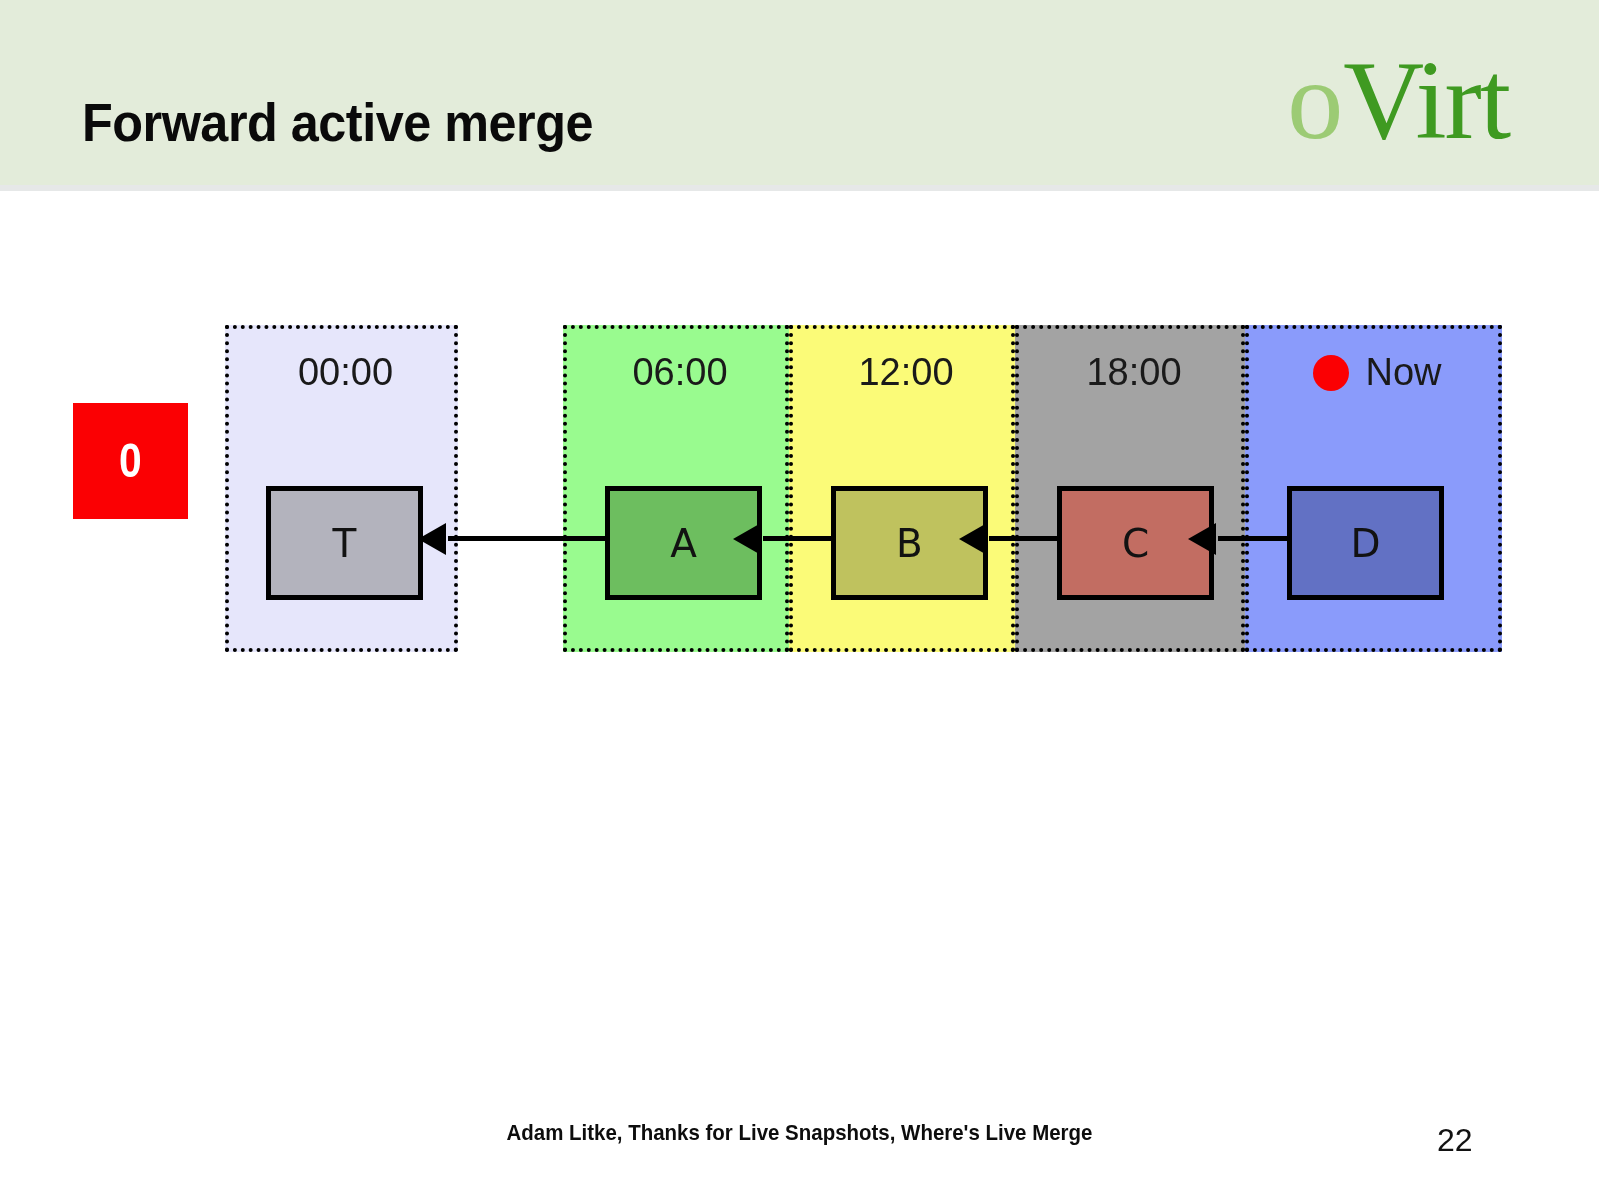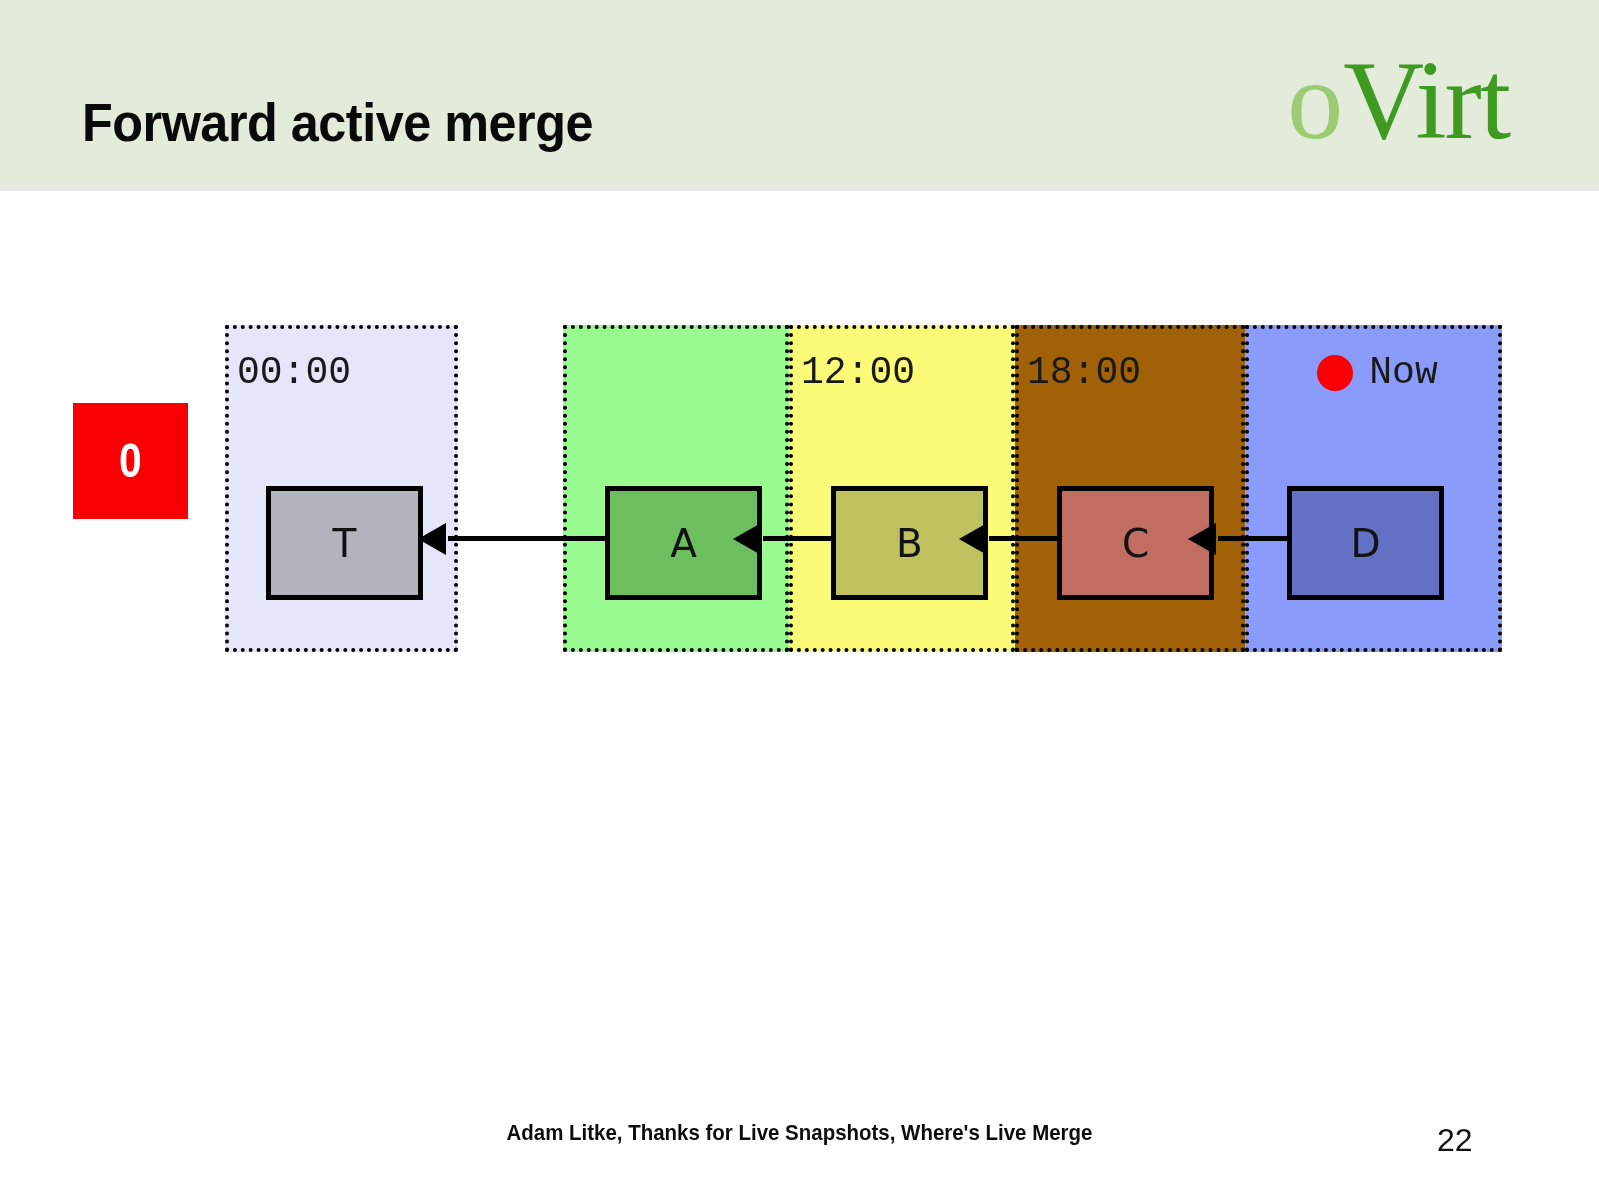--- a/index.html
+++ b/index.html
@@ -95,21 +95,22 @@
     top: 325px;
     height: 327px;
     border: 4px dotted #000000;
     box-sizing: border-box;
   }
   .col-time-label {
     position: absolute;
     left: 8px;
     right: 0;
     top: 22px;
-    font-family: Liberation Mono, monospace;
+    text-align: center;
+    font-family: Liberation Sans, sans-serif;
     font-size: 38px;
     color: #1a1a1a;
     white-space: nowrap;
   }
   .col-time-label.with-dot {
     display: flex;
     align-items: center;
     justify-content: center;
     gap: 16px;
   }
@@ -194,31 +195,32 @@
   </div>
 
   <div id="columns-host">
       <div class="time-col" style="left: 225px; width: 233px; background: rgb(230, 230, 251);">
         <div class="col-time-label">00:00</div>
         <div class="snap-box" style="left: 37px; background: rgb(179, 179, 189);">
           <span>T</span>
         </div>
       </div>
       <div class="time-col" style="left: 563px; width: 226px; background: rgb(153, 251, 143);">
+        <div class="col-time-label">06:00</div>
         <div class="snap-box" style="left: 38px; background: rgb(109, 190, 95);">
           <span>A</span>
         </div>
       </div>
       <div class="time-col" style="left: 789px; width: 226px; background: rgb(251, 251, 120); padding-left: 32px;">
         <div class="col-time-label">12:00</div>
         <div class="snap-box" style="left: 38px; background: rgb(191, 194, 94);">
           <span>B</span>
         </div>
       </div>
-      <div class="time-col" style="left: 1015px; width: 230px; background: #a16207;">
+      <div class="time-col" style="left: 1015px; width: 230px; background: #a3a3a3;">
         <div class="col-time-label">18:00</div>
         <div class="snap-box" style="left: 38px; background: rgb(194, 109, 98);">
           <span>C</span>
         </div>
       </div>
       <div class="time-col" style="left: 1245px; width: 257px; background: rgb(138, 155, 251);">
         <div class="col-time-label with-dot">
           <span class="now-dot" style="background: rgb(251, 0, 3);"></span>
           <span>Now</span>
         </div>

